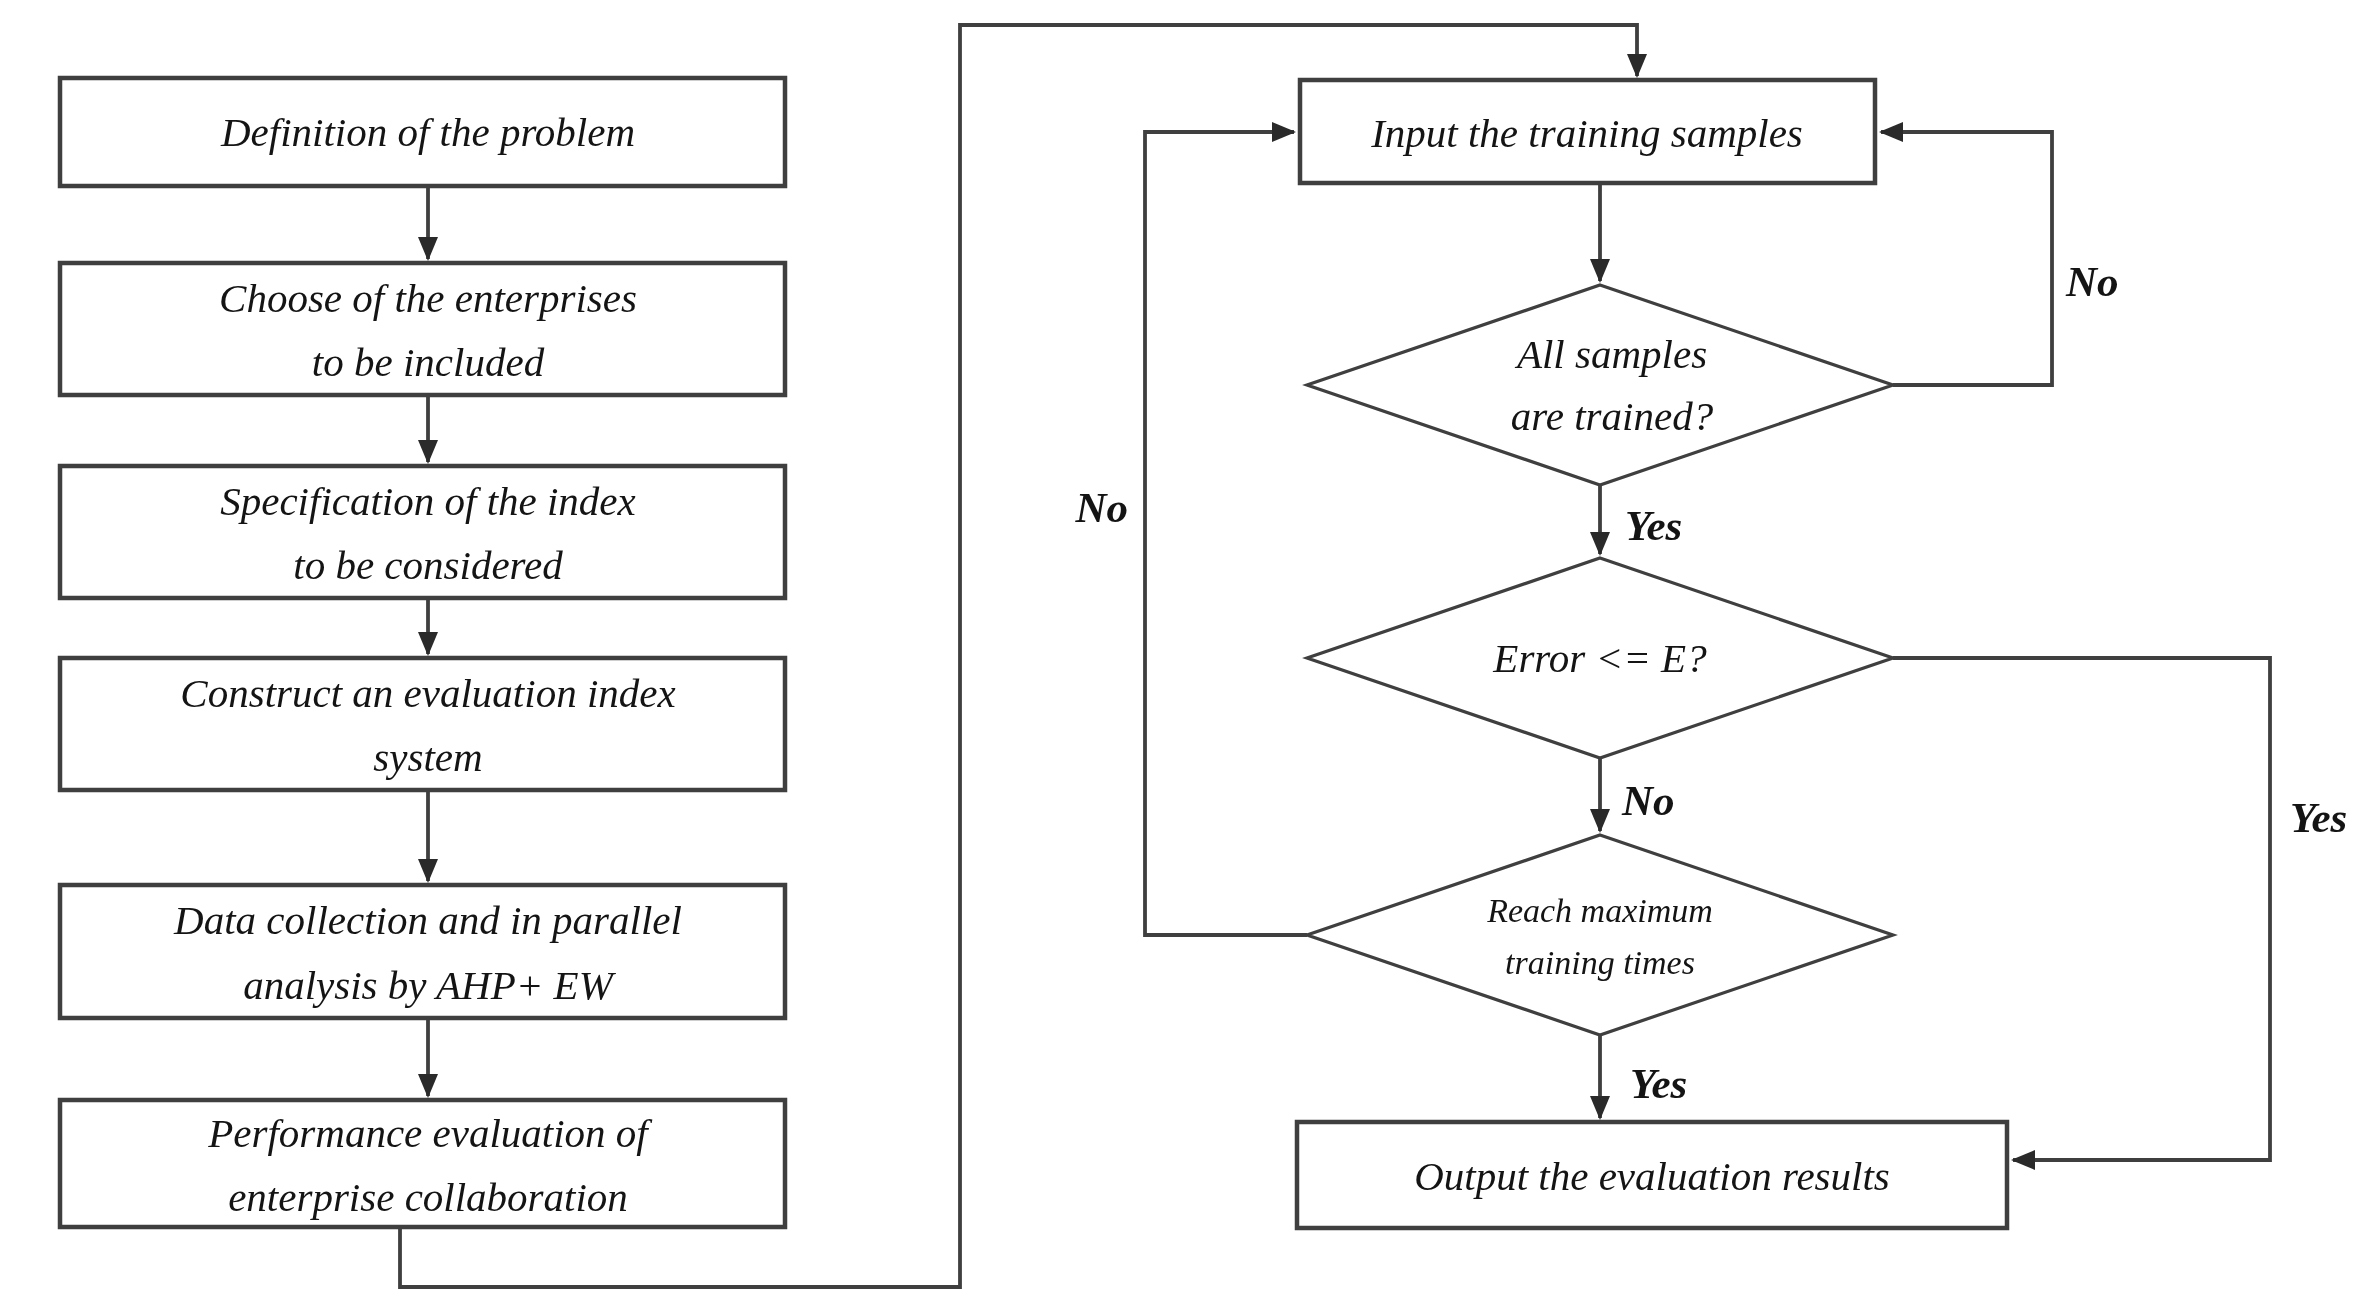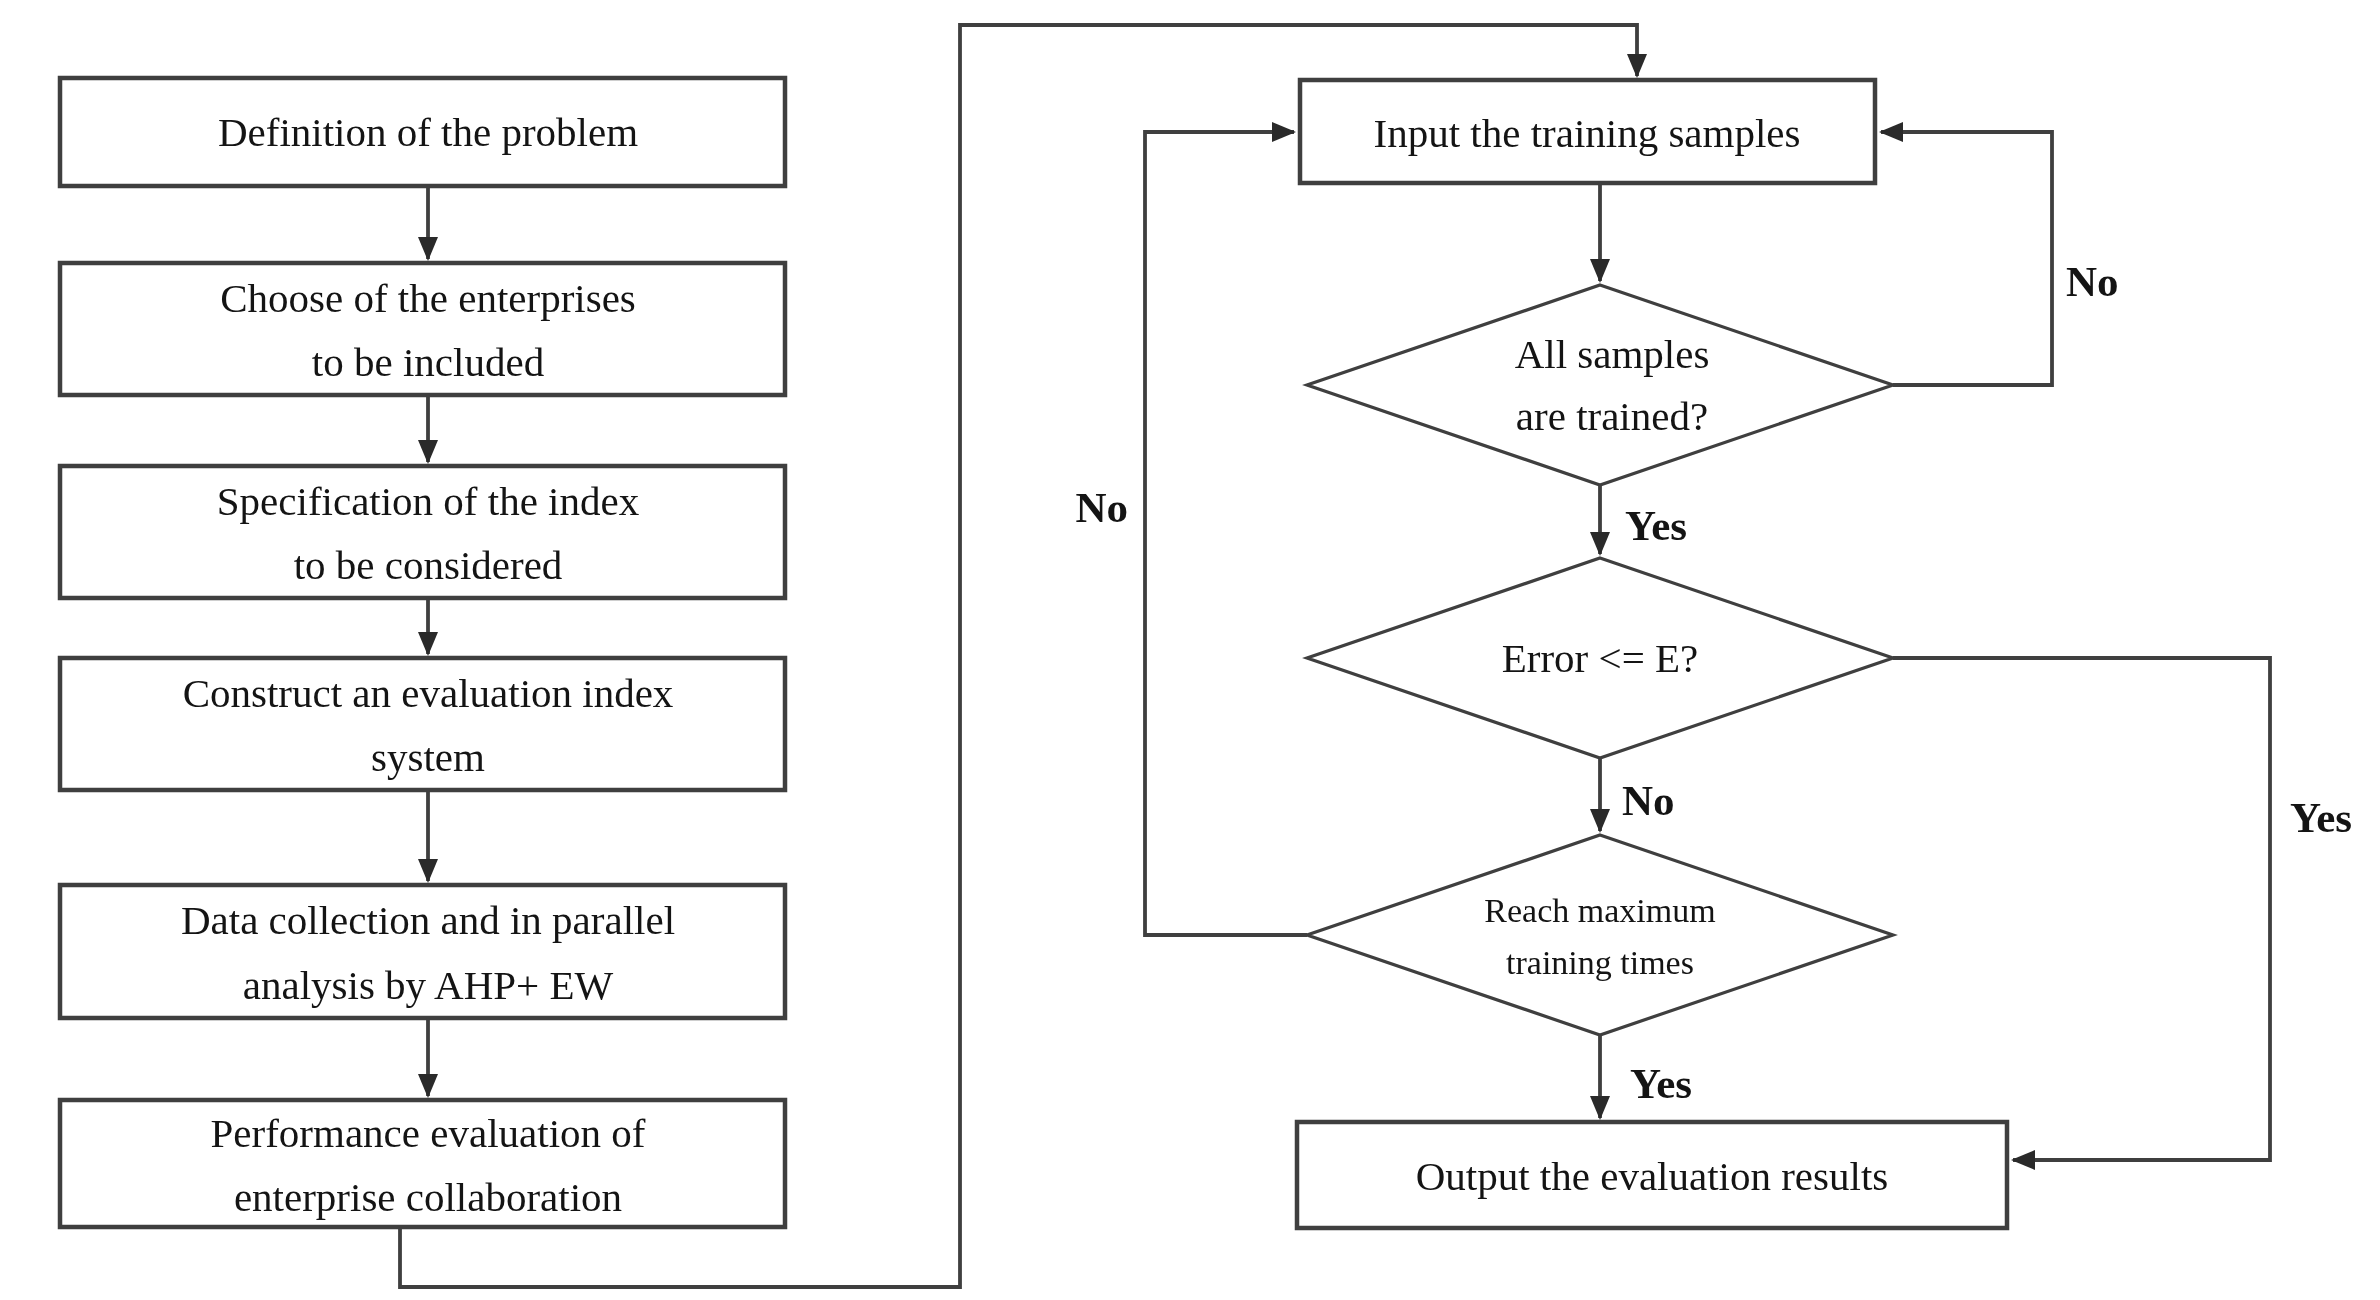--- a/index.html
+++ b/index.html
@@ -5,20 +5,21 @@
   html, body {
     margin: 0;
     padding: 0;
     background: #ffffff;
   }
   .canvas-wrap {
     width: 2380px;
     height: 1300px;
     background: #ffffff;
     position: relative;
+    font-style: italic;
   }
   svg { display: block; }
   .shape {
     fill: #ffffff;
     stroke: #3f3f3f;
   }
   .rect-node { stroke-width: 4.5px; }
   .diamond-node { stroke-width: 3.2px; }
   .edge {
     fill: none;

